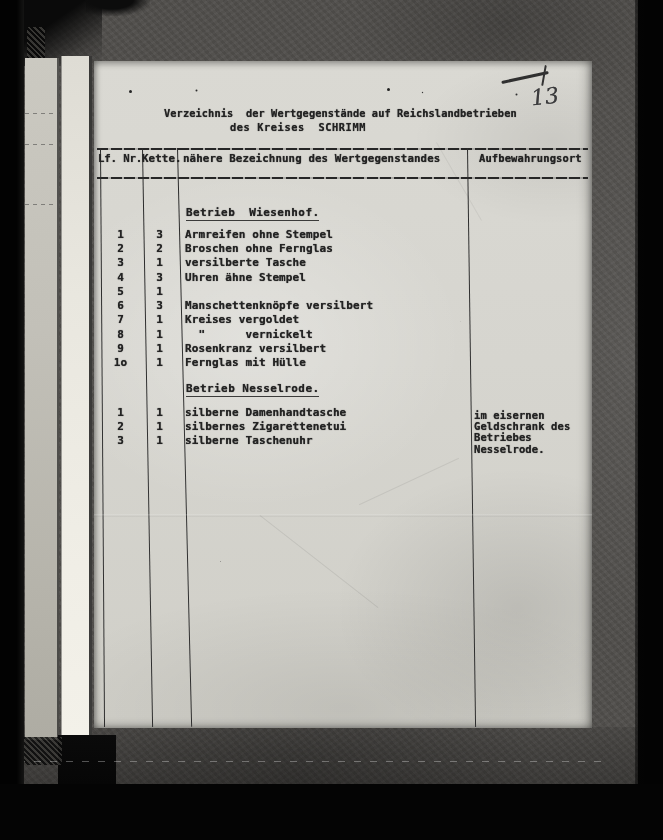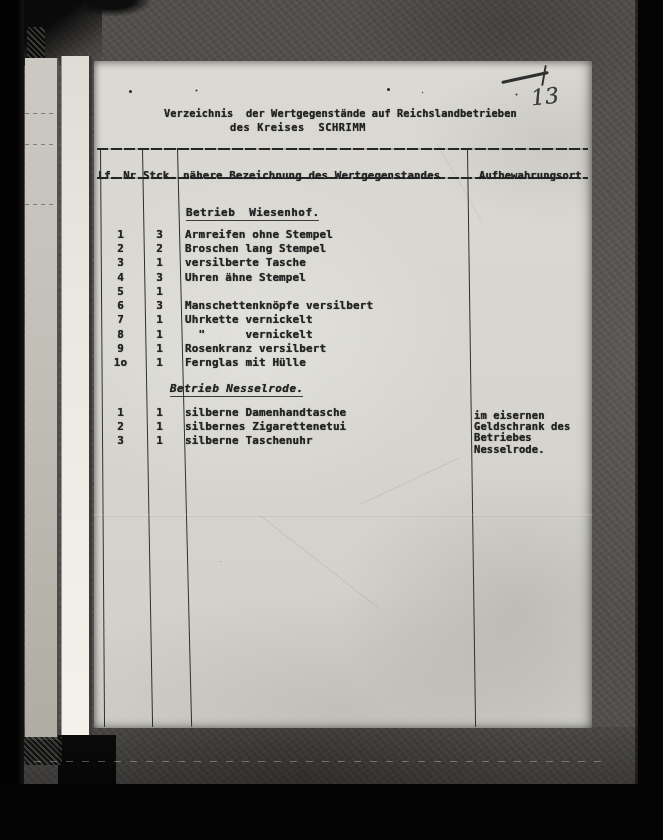--- a/index.html
+++ b/index.html
@@ -60,29 +60,29 @@
   
   .hline{left:3px;width:491px;height:2.4px;background:
     repeating-linear-gradient(90deg,#262626 0 11px, rgba(38,38,38,0.25) 11px 13.5px);}
   .hl-top{top:87px;} .hl-bot{top:116px;}
   .vline{top:87px;width:1.4px;height:579px;background:linear-gradient(180deg,#2b2b2b, #333 60%, #2e2e2e);transform-origin:top center;}
   .v0{left:6px;transform:rotate(-0.4deg);}
   .v1{left:48px;transform:rotate(-1deg);}
   .v2{left:83px;transform:rotate(-1.4deg);}
   .v3{left:373px;transform:rotate(-0.8deg);}
 
-  .hdr{top:108px;font-size:10.8px;}
+  .hdr{top:91px;font-size:10.8px;}
   .hdr-nr{left:4px;width:44px;text-align:center;letter-spacing:-0.2px;}
   .hdr-qty{left:48px;width:35px;text-align:center;}
   .hdr-desc{left:89px;}
   .hdr-loc{left:385px;font-size:10.5px;}
 
   .sec-head{font-size:11px;border-bottom:1.6px solid rgba(30,30,30,0.85);
     padding-bottom:1px;letter-spacing:.4px;}
-  .sh1{left:92px;top:145px;} .sh2{left:76px;top:321px;font-style:italic;}
+  .sh1{left:92px;top:145px;} .sh2{left:92px;top:321px;}
 
   .rows{left:5px;width:475px;}
   .rows1{top:166px;} .rows2{top:344px;}
   .row{position:relative;display:flex;height:14.3px;align-items:center;font-size:11px;}
   .row span{position:static;}
   .c-nr{width:43px;text-align:center;}
   .c-qty{width:35px;text-align:center;}
   .c-desc{padding-left:8px;white-space:pre;}
 
   .loc-note{left:380px;width:115px;font-size:10.5px;line-height:11.2px;white-space:pre-line;}
@@ -135,34 +135,34 @@
     <div class="hw13">13</div>
 
     <div class="hline hl-top"></div>
     <div class="hline hl-bot"></div>
     <div class="vline v0"></div>
     <div class="vline v1"></div>
     <div class="vline v2"></div>
     <div class="vline v3"></div>
 
     <div class="tw hdr hdr-nr">Lf. Nr.</div>
-    <div class="tw hdr hdr-qty">Stck.</div>
+    <div class="tw hdr hdr-qty">Kette.</div>
     <div class="tw hdr hdr-desc">nähere Bezeichnung des Wertgegenstandes</div>
     <div class="tw hdr hdr-loc">Aufbewahrungsort</div>
 
     <div class="tw sec-head sh1">Betrieb  Wiesenhof.</div>
 
     <div class="rows rows1">
       <div class="row tw"><span class="c-nr">1</span><span class="c-qty">3</span><span class="c-desc">Armreifen ohne Stempel</span></div>
-      <div class="row tw"><span class="c-nr">2</span><span class="c-qty">2</span><span class="c-desc">Broschen lang Stempel</span></div>
+      <div class="row tw"><span class="c-nr">2</span><span class="c-qty">2</span><span class="c-desc">Broschen ohne Fernglas</span></div>
       <div class="row tw"><span class="c-nr">3</span><span class="c-qty">1</span><span class="c-desc">versilberte Tasche</span></div>
       <div class="row tw"><span class="c-nr">4</span><span class="c-qty">3</span><span class="c-desc">Uhren ähne Stempel</span></div>
       <div class="row tw"><span class="c-nr">5</span><span class="c-qty">1</span></div>
       <div class="row tw"><span class="c-nr">6</span><span class="c-qty">3</span><span class="c-desc">Manschettenknöpfe versilbert</span></div>
-      <div class="row tw"><span class="c-nr">7</span><span class="c-qty">1</span><span class="c-desc">Uhrkette vernickelt</span></div>
+      <div class="row tw"><span class="c-nr">7</span><span class="c-qty">1</span><span class="c-desc">Kreises vergoldet</span></div>
       <div class="row tw"><span class="c-nr">8</span><span class="c-qty">1</span><span class="c-desc">  "      vernickelt</span></div>
       <div class="row tw"><span class="c-nr">9</span><span class="c-qty">1</span><span class="c-desc">Rosenkranz versilbert</span></div>
       <div class="row tw"><span class="c-nr">1o</span><span class="c-qty">1</span><span class="c-desc">Fernglas mit Hülle</span></div>
     </div>
 
 
     <div class="tw sec-head sh2">Betrieb Nesselrode.</div>
 
     <div class="rows rows2">
       <div class="row tw"><span class="c-nr">1</span><span class="c-qty">1</span><span class="c-desc">silberne Damenhandtasche</span></div>

